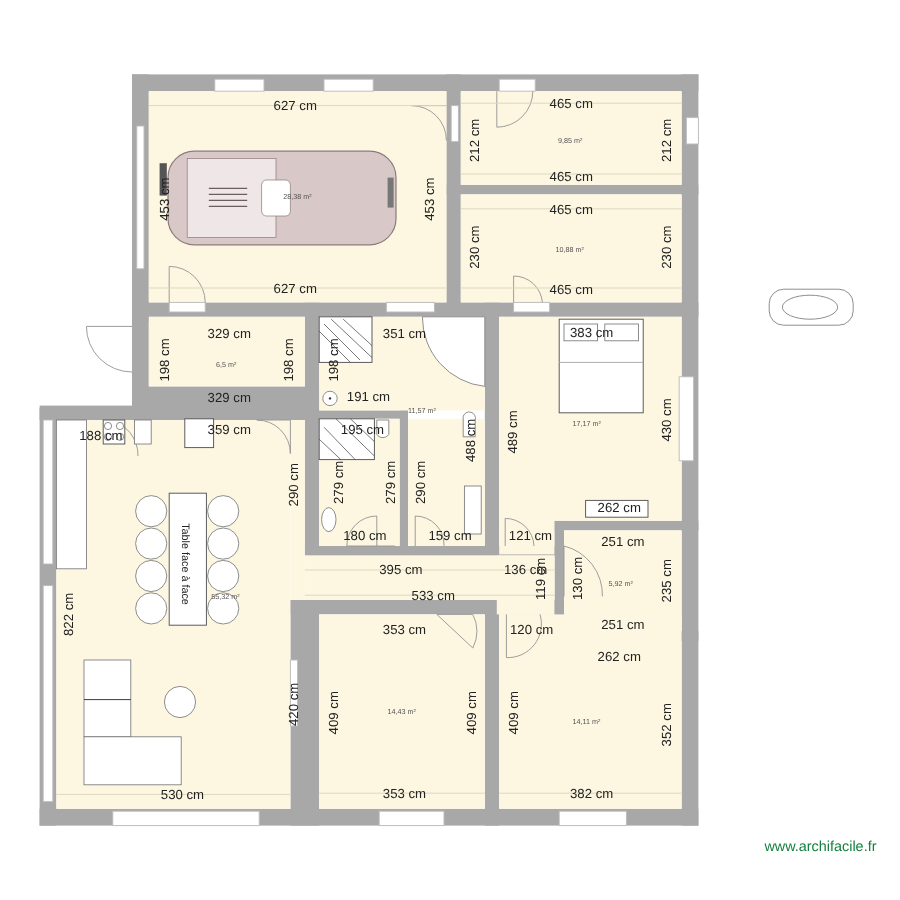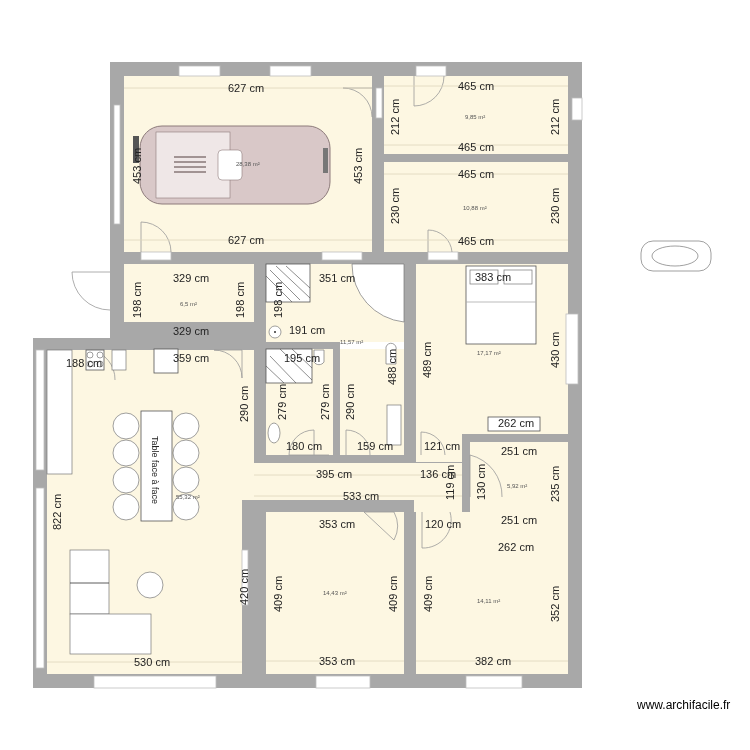--- a/index.html
+++ b/index.html
@@ -8,21 +8,21 @@
   .wall{fill:#a8a8a8;}
   .room{fill:#fdf7e2;}
   .win{fill:#ffffff;stroke:#bdbdbd;stroke-width:0.8;}
   .dim{font-family:"Liberation Sans",sans-serif;font-size:11px;fill:#222;}
   .area{font-family:"Liberation Sans",sans-serif;font-size:6px;fill:#555;}
   .dline{stroke:#ddd6bd;stroke-width:0.8;fill:none;}
   .door{stroke:#999;stroke-width:0.8;fill:none;}
   .furn{fill:#ffffff;stroke:#555;stroke-width:0.8;}
   .furn2{fill:#ffffff;stroke:#777;stroke-width:0.7;}
   .car{fill:#d9c8c8;stroke:#8d7b7b;stroke-width:1;}
-  .wm{position:absolute;left:637px;top:698px;font-size:12px;color:#000000;}
+  .wm{position:absolute;left:637px;top:698px;font-size:12px;color:#15803d;}
 </style>
 </head>
 <body>
 
 <svg id="plan" viewBox="0 0 750 750" xmlns="http://www.w3.org/2000/svg">
 
   <g>
 
     <rect class="wall" x="110" y="62" width="472" height="14"></rect>
     <rect class="wall" x="110" y="62" width="14" height="206"></rect>

